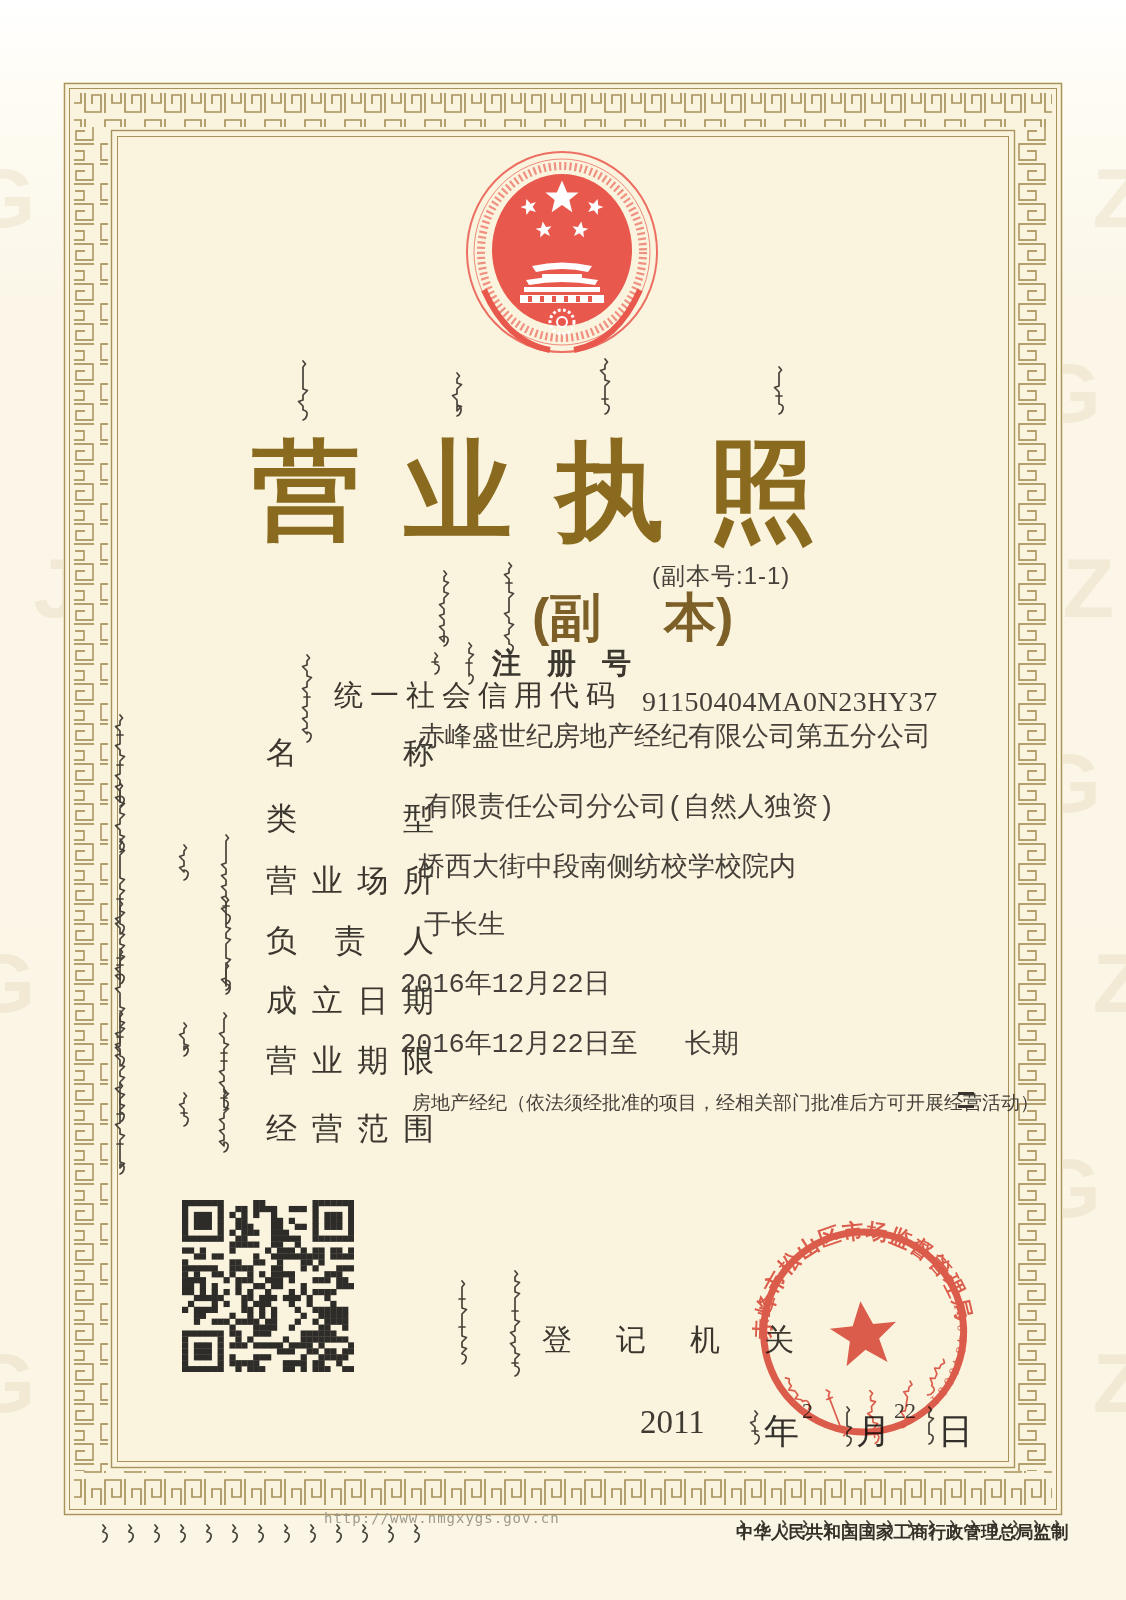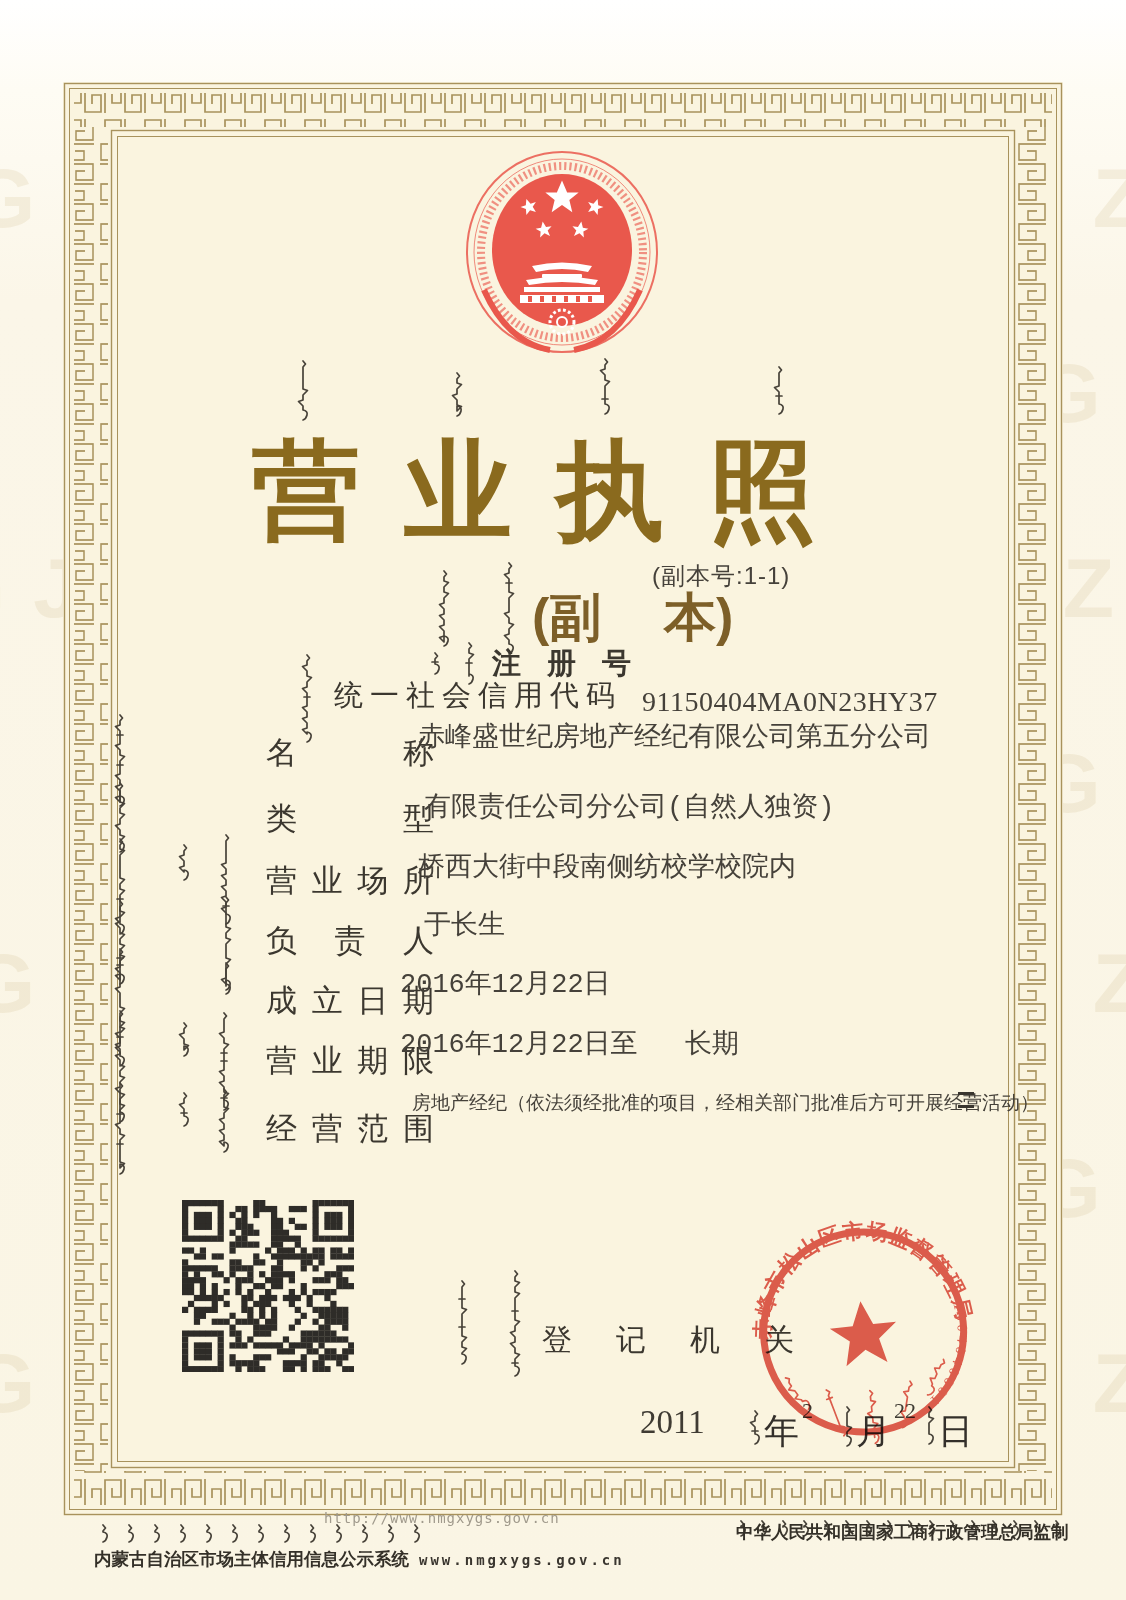--- a/index.html
+++ b/index.html
@@ -770,23 +770,20 @@
         </svg></i><i class="mong"><svg width="14" height="22" viewBox="0 0 14 22">
           <path d="M7 3 l2.5 3 l-2.5 3 L7 10 q5 1 4 5 t-4 5" fill="none" stroke="#474239" stroke-width="1.7" stroke-linecap="round" stroke-linejoin="round"></path>
         </svg></i><i class="mong"><svg width="14" height="22" viewBox="0 0 14 22">
           <path d="M7 3 l2.5 3 l-2.5 3 L7 10 q5 1 4 5 t-4 5" fill="none" stroke="#474239" stroke-width="1.7" stroke-linecap="round" stroke-linejoin="round"></path>
         </svg></i><i class="mong"><svg width="14" height="22" viewBox="0 0 14 22">
           <path d="M7 3 l2.5 3 l-2.5 3 L7 10 q5 1 4 5 t-4 5" fill="none" stroke="#474239" stroke-width="1.7" stroke-linecap="round" stroke-linejoin="round"></path>
         </svg></i><i class="mong"><svg width="14" height="22" viewBox="0 0 14 22">
           <path d="M7 3 l2.5 3 l-2.5 3 L7 10 q5 1 4 5 t-4 5" fill="none" stroke="#474239" stroke-width="1.7" stroke-linecap="round" stroke-linejoin="round"></path>
         </svg></i></div>
   <div class="urlLight">http://www.nmgxygs.gov.cn</div>
-  <div class="footLineL">
-    <span>内蒙古自治区市场主体信用信息公示系统</span><span class="footUrl">www.nmgxygs.gov.cn</span>
-  </div>
 
   <div class="mong-row mong-row-r" style="left:734px;top:1518px"><i class="mong"><svg width="14" height="20" viewBox="0 0 14 20">
           <path d="M7 3 l2.5 3 l-2.5 3 L7 8 q5 1 4 5 t-4 5" fill="none" stroke="#474239" stroke-width="1.7" stroke-linecap="round" stroke-linejoin="round"></path>
         </svg></i><i class="mong"><svg width="14" height="20" viewBox="0 0 14 20">
           <path d="M7 3 l2.5 3 l-2.5 3 L7 8 q5 1 4 5 t-4 5" fill="none" stroke="#474239" stroke-width="1.7" stroke-linecap="round" stroke-linejoin="round"></path>
         </svg></i><i class="mong"><svg width="14" height="20" viewBox="0 0 14 20">
           <path d="M7 3 l2.5 3 l-2.5 3 L7 8 q5 1 4 5 t-4 5" fill="none" stroke="#474239" stroke-width="1.7" stroke-linecap="round" stroke-linejoin="round"></path>
         </svg></i><i class="mong"><svg width="14" height="20" viewBox="0 0 14 20">
           <path d="M7 3 l2.5 3 l-2.5 3 L7 8 q5 1 4 5 t-4 5" fill="none" stroke="#474239" stroke-width="1.7" stroke-linecap="round" stroke-linejoin="round"></path>
         </svg></i><i class="mong"><svg width="14" height="20" viewBox="0 0 14 20">

